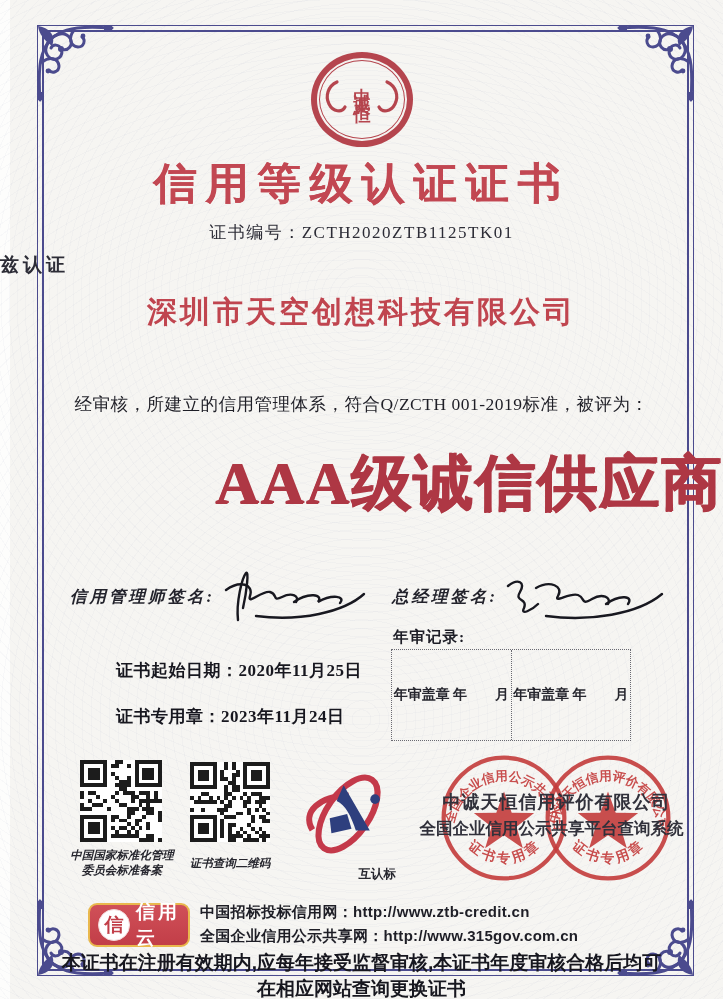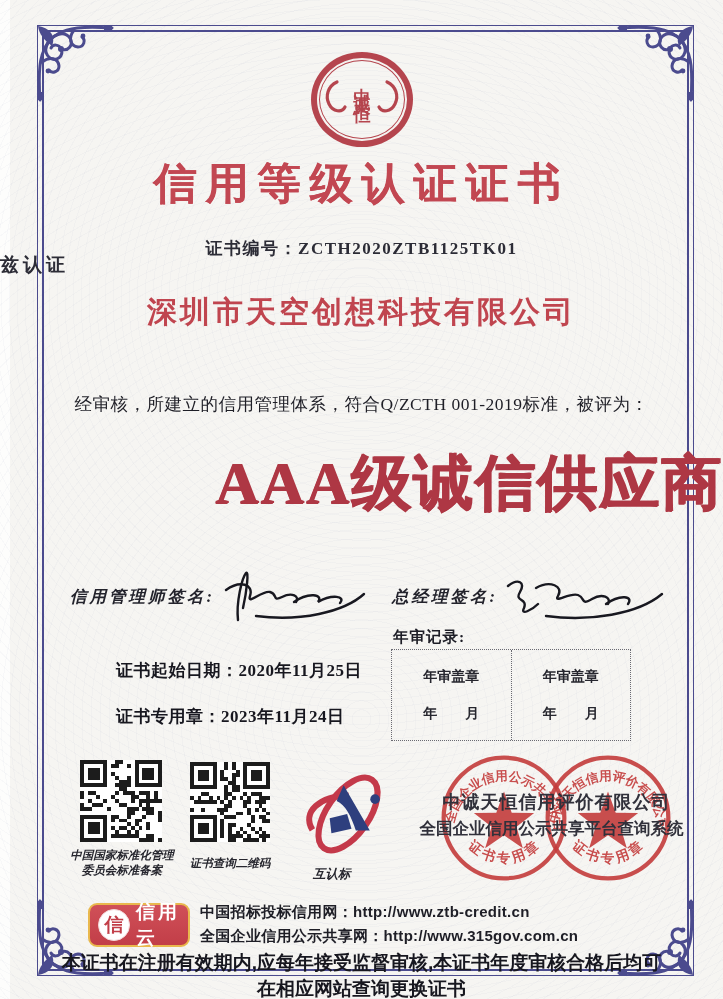--- a/index.html
+++ b/index.html
@@ -26,51 +26,51 @@
   .emblem-oval{position:absolute;inset:0;border:6px solid #b5454e;border-radius:50%;}
   .emblem-oval2{position:absolute;inset:8px;border:1.5px solid #b5454e;border-radius:50%;}
   .emblem-text{position:absolute;left:50%;top:50%;transform:translate(-50%,-50%);
     writing-mode:vertical-rl;height:52px;font-size:17px;line-height:19px;letter-spacing:6px;
     color:#b5454e;font-weight:bold;}
   .emblem svg{position:absolute;inset:0;}
   
   .title{left:0;top:155px;width:723px;text-align:center;font-size:43px;font-weight:bold;
     color:#c24752;letter-spacing:9px;text-shadow:.6px 0 currentColor;}
   .certno{left:0;top:221px;width:723px;text-align:center;font-size:17px;color:#2c2c36;
-    letter-spacing:1.5px;font-weight:bold;margin-top:16px;}
+    letter-spacing:1.5px;font-weight:normal;}
   .certify{left:0;top:252px;width:723px;text-align:left;font-size:19px;color:#2c2c36;
     letter-spacing:4px;font-weight:bold;}
   .company{left:0;top:292px;width:723px;text-align:center;font-size:30px;font-weight:bold;
     color:#c0454f;letter-spacing:3px;font-family:"Liberation Sans","DejaVu Sans",sans-serif;}
   .address{left:0;top:351px;width:723px;text-align:center;font-size:14px;font-weight:bold;color:#2b2b33;}
   .audit{left:0;top:392px;width:723px;text-align:center;font-size:17.5px;color:#1e1e26;letter-spacing:.5px;}
   .rating{left:0;top:443px;width:723px;text-align:right;font-size:60px;font-weight:900;
     color:#ae3744;letter-spacing:2px;text-shadow:1.2px 0 currentColor, 0 .6px currentColor;}
   
   .sig-row{left:70px;top:568px;width:590px;height:58px;font-size:16.5px;font-weight:bold;color:#23232c;}
   .sig-label{position:absolute;top:18px;letter-spacing:3px;font-style:italic;}
   .sig-svg{position:absolute;top:0;color:#181820;}
   
   .ar-title{left:393px;top:627px;font-size:15.5px;font-weight:bold;color:#1d1d26;letter-spacing:1px;}
   .ar-box{left:391px;top:649px;width:238px;height:90px;border:1.5px dotted #6a6a72;display:flex;}
-  .ar-cell{flex:1;display:flex;flex-direction:column;justify-content:space-around;align-items:center;
+  .ar-cell{flex:1;display:flex;flex-direction:row;justify-content:space-around;align-items:center;
     font-size:14px;font-weight:bold;color:#26262e;padding:8px 0;}
   .ar-cell+.ar-cell{border-left:1.5px dotted #6a6a72;}
   .date-line{left:88px;font-size:17px;font-weight:bold;color:#17171f;letter-spacing:.5px;margin-left:28px;}
   .d1{top:659px;} .d2{top:705px;}
   
   .qr{position:absolute;background:#fff;}
   .qr svg{width:100%;height:100%;display:block;}
   .qr1{left:80px;top:760px;width:82px;height:82px;}
   .qr2{left:190px;top:762px;width:80px;height:80px;}
   .qr-label{position:absolute;text-align:center;font-size:11.5px;font-weight:bold;font-style:italic;
     color:#26262e;line-height:15px;}
   .mutual{left:300px;top:766px;width:96px;height:96px;}
-  .mutual-label{left:313px;top:866px;width:96px;text-align:left;font-size:12.5px;font-weight:bold;
-    font-style:italic;color:#26262e;}
+  .mutual-label{left:300px;top:866px;width:96px;text-align:right;font-size:12.5px;font-weight:bold;
+    color:#26262e;}
   .stamp{position:absolute;width:132px;height:132px;opacity:.9;z-index:1;}
   .stamp1{left:438px;top:752px;}
   .stamp2{left:542px;top:752px;}
   .issuer1{left:390px;top:790px;width:333px;text-align:center;font-size:18px;font-weight:bold;
     color:#31313b;letter-spacing:1px;z-index:2;}
   .issuer2{left:380px;top:818px;width:343px;text-align:center;font-size:16.5px;font-weight:bold;
     color:#31313b;z-index:2;}
   
   .badge{left:88px;top:903px;width:102px;height:44px;border-radius:9px;border:2px solid #e9b84d;
     background:linear-gradient(#d05058,#c23e48);display:flex;align-items:center;gap:6px;padding:0 8px;

